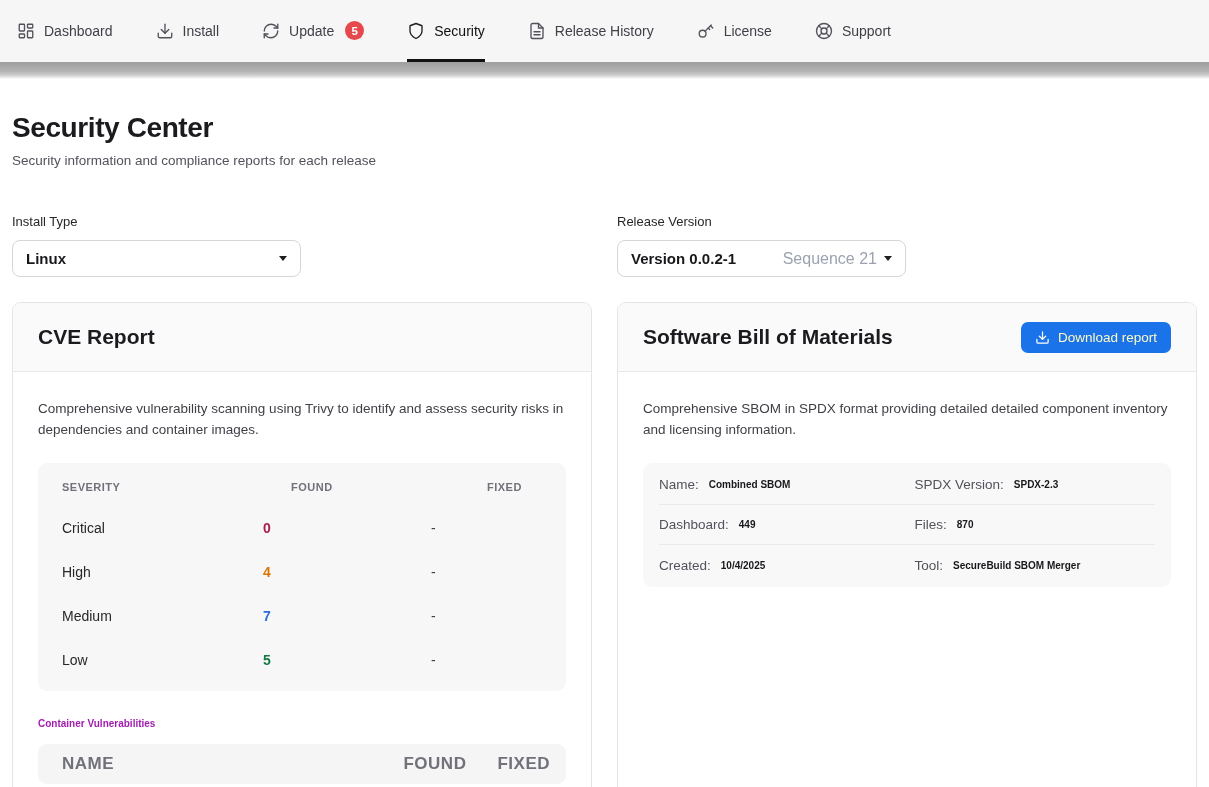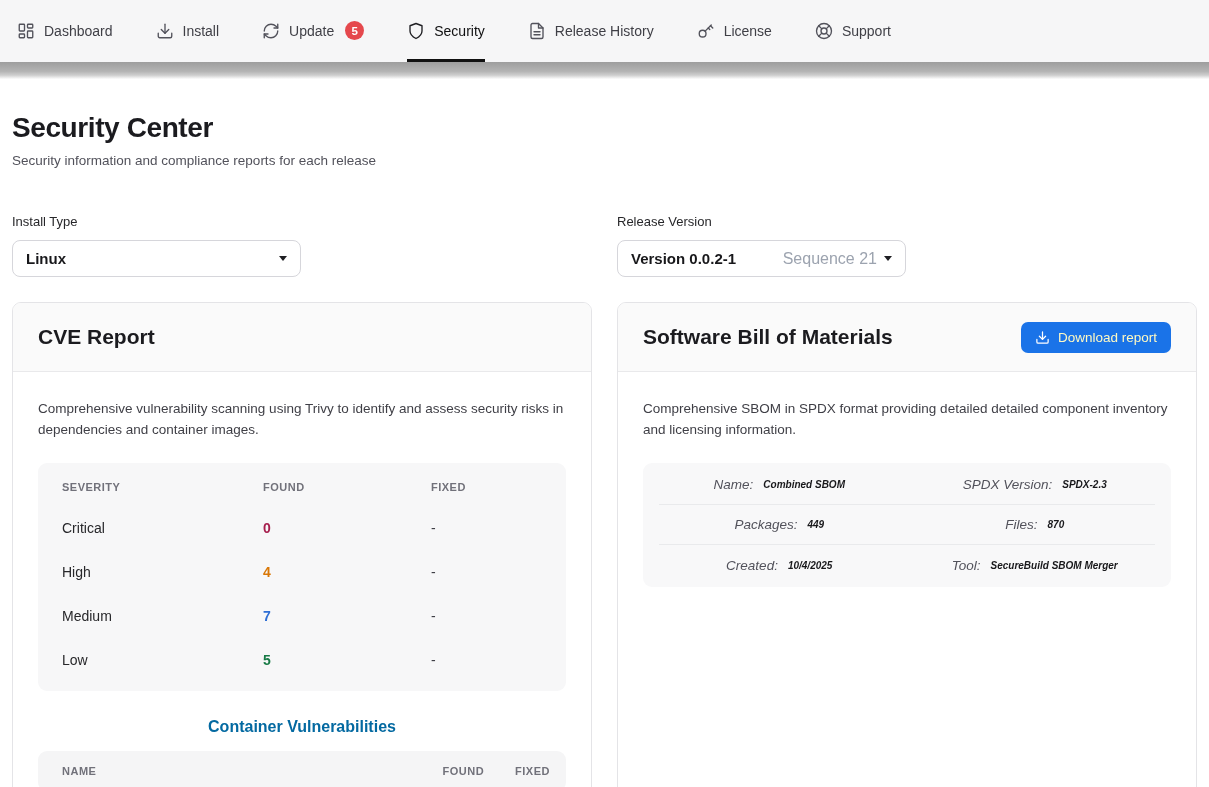--- a/index.html
+++ b/index.html
@@ -95,35 +95,35 @@
   .desc { font-size: 13.5px; line-height: 21px; color: #3f3f46; max-width: 530px; }
 
   
   .sev-table {
     margin-top: 23px;
     background: #f7f7f8;
     border-radius: 9px;
     padding: 5px 24px 9px 24px;
   }
   .sev-row { display: grid; grid-template-columns: 201px 168px 1fr; align-items: center; height: 44px; }
-  .sev-row.head { height: 38px; }
+  .sev-row.head { height: 38px; gap: 28px; }
   .sev-h { font-size: 11px; font-weight: 700; letter-spacing: 0.5px; color: #71717a; }
   .sev-name { font-size: 14px; color: #27272a; }
   .sev-found { font-size: 14px; font-weight: 600; }
   .sev-fixed { font-size: 14px; color: #3f3f46; }
 
-  .container-title { margin-top: 27px; font-size: 16px; font-weight: 700; color: #0369a1; text-align: center; }
+  .container-title { margin-top: 27px; font-size: 10px; font-weight: 700; color: #a21caf; }
   .cv-head {
     margin-top: 15px;
     background: #f5f5f6;
     border-radius: 9px;
     height: 40px;
     display: flex; align-items: center;
     padding: 0 16px 0 24px;
-    font-size: 11px; font-weight: 700; letter-spacing: 0.5px; color: #71717a;
+    font-size: 17px; font-weight: 700; letter-spacing: 0.5px; color: #71717a;
   }
   .cv-head .cv-name { flex: 1; }
   .cv-head .cv-found { margin-right: 31px; }
 
   
   .download-btn {
     display: inline-flex; align-items: center; gap: 8px;
     color: #fef9c3;
     font-family: "Liberation Sans", sans-serif;
     font-size: 13.5px; font-weight: 500;
@@ -133,21 +133,21 @@
   }
   .download-btn svg { width: 15px; height: 15px; stroke: #ffffff; }
   .sbom-panel {
     margin-top: 23px;
     background: #f8f8f9;
     border-radius: 9px;
     padding: 2px 16px;
   }
   .sbom-row { display: flex; height: 40px; align-items: center; border-bottom: 1px solid #e9eaec; }
   .sbom-row:last-child { border-bottom: none; }
-  .sbom-pair { flex: 1; display: flex; justify-content: center; align-items: center; font-style: italic; }
+  .sbom-pair { flex: 1; display: flex; justify-content: flex-start; align-items: center; }
   .sbom-pair.left { padding-right: 15px; }
   .sbom-label { font-size: 13.5px; color: #52525b; white-space: nowrap; }
   .sbom-value { font-size: 10px; font-weight: 700; color: #18181b; text-align: right; white-space: nowrap; margin-left: 10px; }
 </style>
 </head>
 <body>
 
 <div class="nav">
   <div class="nav-item">
     <svg viewBox="0 0 24 24" fill="none" stroke-width="1.8" stroke-linecap="round" stroke-linejoin="round">
@@ -303,21 +303,21 @@
               <span class="sbom-label">Name:</span>
               <span class="sbom-value">Combined SBOM</span>
             </div>
             <div class="sbom-pair">
               <span class="sbom-label">SPDX Version:</span>
               <span class="sbom-value">SPDX-2.3</span>
             </div>
           </div>
           <div class="sbom-row">
             <div class="sbom-pair left">
-              <span class="sbom-label">Packages:</span>
+              <span class="sbom-label">Dashboard:</span>
               <span class="sbom-value">449</span>
             </div>
             <div class="sbom-pair">
               <span class="sbom-label">Files:</span>
               <span class="sbom-value">870</span>
             </div>
           </div>
           <div class="sbom-row">
             <div class="sbom-pair left">
               <span class="sbom-label">Created:</span>

